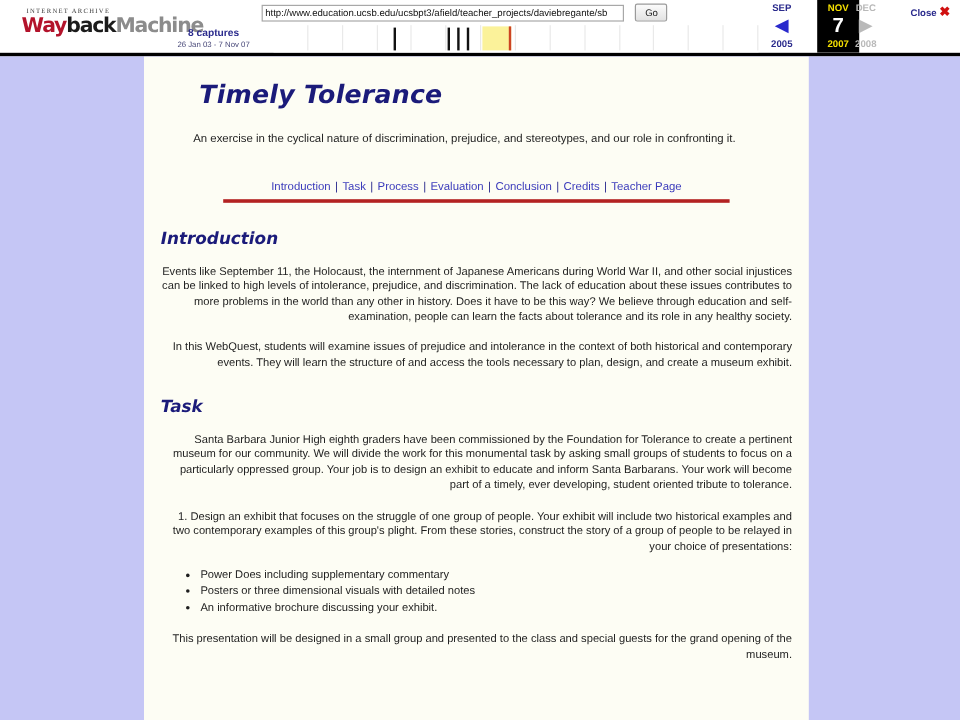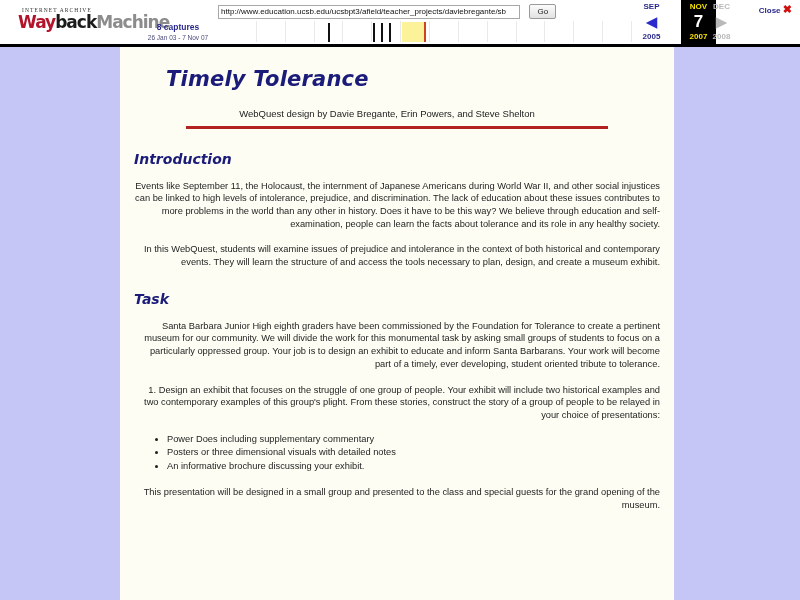--- a/index.html
+++ b/index.html
@@ -351,22 +351,23 @@
 
   <div id="wb-close-btn"><span>Close</span> <span class="wb-x-glyph">✖</span></div>
   <div id="wb-help-btn"><span>Help</span> <span class="wb-q-glyph">?</span></div>
 </div>
 
 <div id="page-viewport">
   <div id="content-sheet">
 
     <h1 id="doc-title">Timely Tolerance</h1>
 
-    <div class="doc-credit">WebQuest design by Davie Bregante, Erin Powers, and Steve Shelton</div>
-
+    <div class="doc-subtitle">An exercise in the cyclical nature of discrimination, prejudice, and stereotypes, and our role in confronting it.</div>
+
+    <div id="doc-nav"><a href="#">Introduction</a><span class="nav-sep"> | </span><a href="#">Task</a><span class="nav-sep"> | </span><a href="#">Process</a><span class="nav-sep"> | </span><a href="#">Evaluation</a><span class="nav-sep"> | </span><a href="#">Conclusion</a><span class="nav-sep"> | </span><a href="#">Credits</a><span class="nav-sep"> | </span><a href="#">Teacher Page</a></div>
     <hr id="doc-rule">
 
     <h2 class="section-heading">Introduction</h2>
     <p class="body-para">Events like September 11, the Holocaust, the internment of Japanese Americans during World War II, and other social injustices can be linked to high levels of intolerance, prejudice, and discrimination.  The lack of education about these issues contributes to more problems in the world than any other in history.  Does it have to be this way?  We believe through education and self-examination, people can learn the facts about tolerance and its role in any healthy society.</p>
     <p class="body-para">In this WebQuest, students will examine issues of prejudice and intolerance in the context of both historical and contemporary events. They will learn the structure of and access the tools necessary to plan, design, and create a museum exhibit.</p>
 
     <h2 class="section-heading">Task</h2>
     <p class="body-para">Santa Barbara Junior High eighth graders have been commissioned by the Foundation for Tolerance to create a pertinent museum for our community. We will divide the work for this monumental task by asking small groups of students to focus on a particularly oppressed group. Your job is to design an exhibit to educate and inform Santa Barbarans. Your work will become part of a timely, ever developing, student oriented tribute to tolerance.</p>
     <p class="body-para">1.  Design an exhibit that focuses on the struggle of one group of people. Your exhibit will include two historical examples and two contemporary examples of this group's plight. From these stories, construct the story of a group of people to be relayed in your choice of presentations:</p>
     <ul class="body-list" id="task-bullets">

